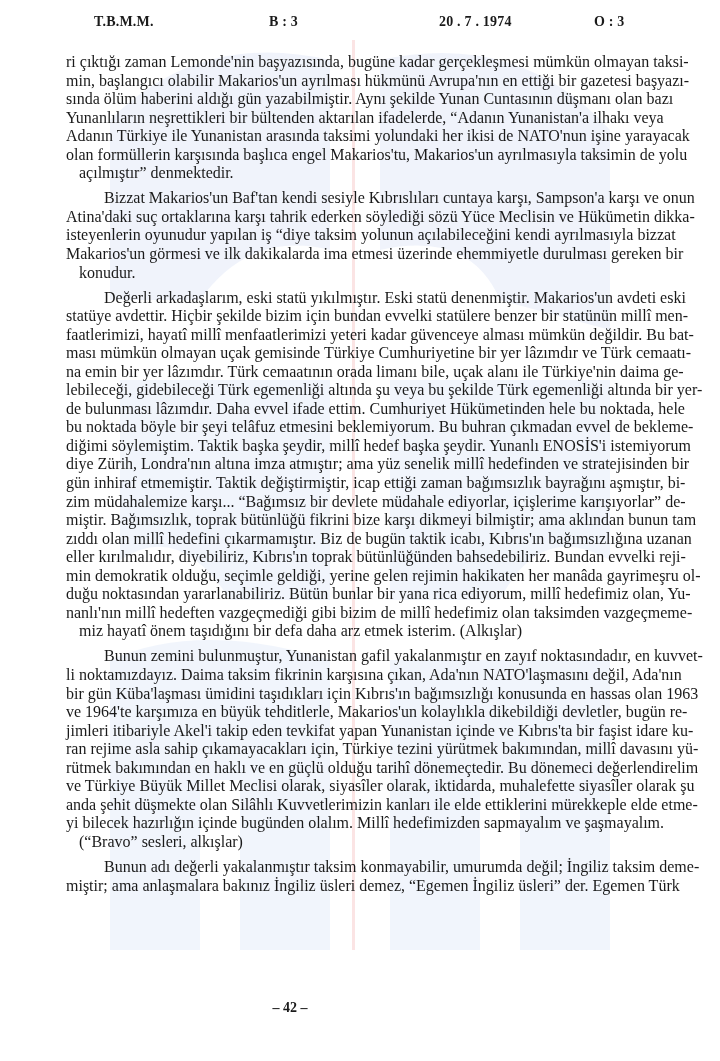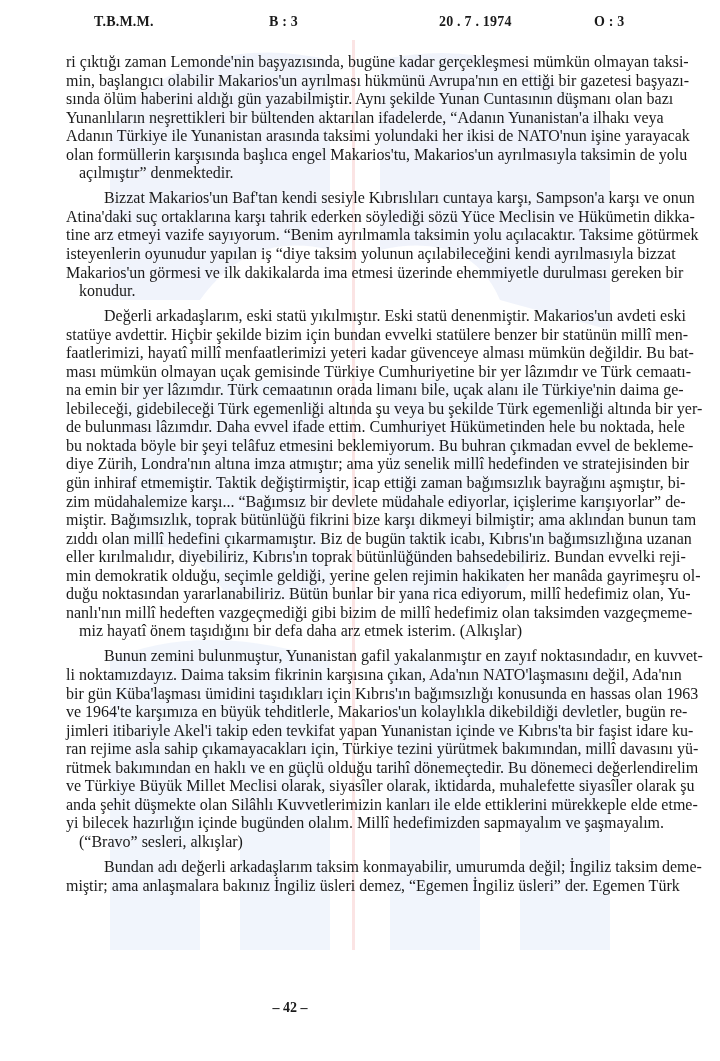--- a/index.html
+++ b/index.html
@@ -59,34 +59,34 @@
       <span class="line">min, başlangıcı olabilir Makarios'un ayrılması hükmünü Avrupa'nın en ettiği bir gazetesi başyazı-</span>
       <span class="line">sında ölüm haberini aldığı gün yazabilmiştir. Aynı şekilde Yunan Cuntasının düşmanı olan bazı</span>
       <span class="line">Yunanlıların neşrettikleri bir bültenden aktarılan ifadelerde, “Adanın Yunanistan'a ilhakı veya</span>
       <span class="line">Adanın Türkiye ile Yunanistan arasında taksimi yolundaki her ikisi de NATO'nun işine yarayacak</span>
       <span class="line">olan formüllerin karşısında başlıca engel Makarios'tu, Makarios'un ayrılmasıyla taksimin de yolu</span>
       <span class="line last">açılmıştır” denmektedir.</span>
     </div>
     <div class="para">
       <span class="line indent">Bizzat Makarios'un Baf'tan kendi sesiyle Kıbrıslıları cuntaya karşı, Sampson'a karşı ve onun</span>
       <span class="line">Atina'daki suç ortaklarına karşı tahrik ederken söylediği sözü Yüce Meclisin ve Hükümetin dikka-</span>
-      <span class="line">tine arz etmeyi vazife sayıyorum. “Benim ayrılmamla taksimin yolu açılacaktır. Taksime götürmek</span>
       <span class="line">isteyenlerin oyunudur yapılan iş “diye taksim yolunun açılabileceğini kendi ayrılmasıyla bizzat</span>
       <span class="line">Makarios'un görmesi ve ilk dakikalarda ima etmesi üzerinde ehemmiyetle durulması gereken bir</span>
       <span class="line last">konudur.</span>
     </div>
     <div class="para">
       <span class="line indent">Değerli arkadaşlarım, eski statü yıkılmıştır. Eski statü denenmiştir. Makarios'un avdeti eski</span>
       <span class="line">statüye avdettir. Hiçbir şekilde bizim için bundan evvelki statülere benzer bir statünün millî men-</span>
       <span class="line">faatlerimizi, hayatî millî menfaatlerimizi yeteri kadar güvenceye alması mümkün değildir. Bu bat-</span>
       <span class="line">ması mümkün olmayan uçak gemisinde Türkiye Cumhuriyetine bir yer lâzımdır ve Türk cemaatı-</span>
       <span class="line">na emin bir yer lâzımdır. Türk cemaatının orada limanı bile, uçak alanı ile Türkiye'nin daima ge-</span>
       <span class="line">lebileceği, gidebileceği Türk egemenliği altında şu veya bu şekilde Türk egemenliği altında bir yer-</span>
       <span class="line">de bulunması lâzımdır. Daha evvel ifade ettim. Cumhuriyet Hükümetinden hele bu noktada, hele</span>
       <span class="line">bu noktada böyle bir şeyi telâfuz etmesini beklemiyorum. Bu buhran çıkmadan evvel de bekleme-</span>
+      <span class="line">diğimi söylemiştim. Taktik başka şeydir, millî hedef başka şeydir. Yunanlı ENOSİS'i istemiyorum</span>
       <span class="line">diye Zürih, Londra'nın altına imza atmıştır; ama yüz senelik millî hedefinden ve stratejisinden bir</span>
       <span class="line">gün inhiraf etmemiştir. Taktik değiştirmiştir, icap ettiği zaman bağımsızlık bayrağını aşmıştır, bi-</span>
       <span class="line">zim müdahalemize karşı... “Bağımsız bir devlete müdahale ediyorlar, içişlerime karışıyorlar” de-</span>
       <span class="line">miştir. Bağımsızlık, toprak bütünlüğü fikrini bize karşı dikmeyi bilmiştir; ama aklından bunun tam</span>
       <span class="line">zıddı olan millî hedefini çıkarmamıştır. Biz de bugün taktik icabı, Kıbrıs'ın bağımsızlığına uzanan</span>
       <span class="line">eller kırılmalıdır, diyebiliriz, Kıbrıs'ın toprak bütünlüğünden bahsedebiliriz. Bundan evvelki reji-</span>
       <span class="line">min demokratik olduğu, seçimle geldiği, yerine gelen rejimin hakikaten her manâda gayrimeşru ol-</span>
       <span class="line">duğu noktasından yararlanabiliriz. Bütün bunlar bir yana rica ediyorum, millî hedefimiz olan, Yu-</span>
       <span class="line">nanlı'nın millî hedeften vazgeçmediği gibi bizim de millî hedefimiz olan taksimden vazgeçmeme-</span>
       <span class="line last">miz hayatî önem taşıdığını bir defa daha arz etmek isterim. (Alkışlar)</span>
@@ -98,18 +98,18 @@
       <span class="line">ve 1964'te karşımıza en büyük tehditlerle, Makarios'un kolaylıkla dikebildiği devletler, bugün re-</span>
       <span class="line">jimleri itibariyle Akel'i takip eden tevkifat yapan Yunanistan içinde ve Kıbrıs'ta bir faşist idare ku-</span>
       <span class="line">ran rejime asla sahip çıkamayacakları için, Türkiye tezini yürütmek bakımından, millî davasını yü-</span>
       <span class="line">rütmek bakımından en haklı ve en güçlü olduğu tarihî dönemeçtedir. Bu dönemeci değerlendirelim</span>
       <span class="line">ve Türkiye Büyük Millet Meclisi olarak, siyasîler olarak, iktidarda, muhalefette siyasîler olarak şu</span>
       <span class="line">anda şehit düşmekte olan Silâhlı Kuvvetlerimizin kanları ile elde ettiklerini mürekkeple elde etme-</span>
       <span class="line">yi bilecek hazırlığın içinde bugünden olalım. Millî hedefimizden sapmayalım ve şaşmayalım.</span>
       <span class="line last">(“Bravo” sesleri, alkışlar)</span>
     </div>
     <div class="para">
-      <span class="line indent">Bundan adı değerli arkadaşlarım taksim konmayabilir, umurumda değil; İngiliz taksim deme-</span>
+      <span class="line indent">Bunun adı değerli yakalanmıştır taksim konmayabilir, umurumda değil; İngiliz taksim deme-</span>
       <span class="line">miştir; ama anlaşmalara bakınız İngiliz üsleri demez, “Egemen İngiliz üsleri” der. Egemen Türk</span>
     </div>
   </div>
 
 <div class="page-number">– 42 –</div>
 
 </body></html>

